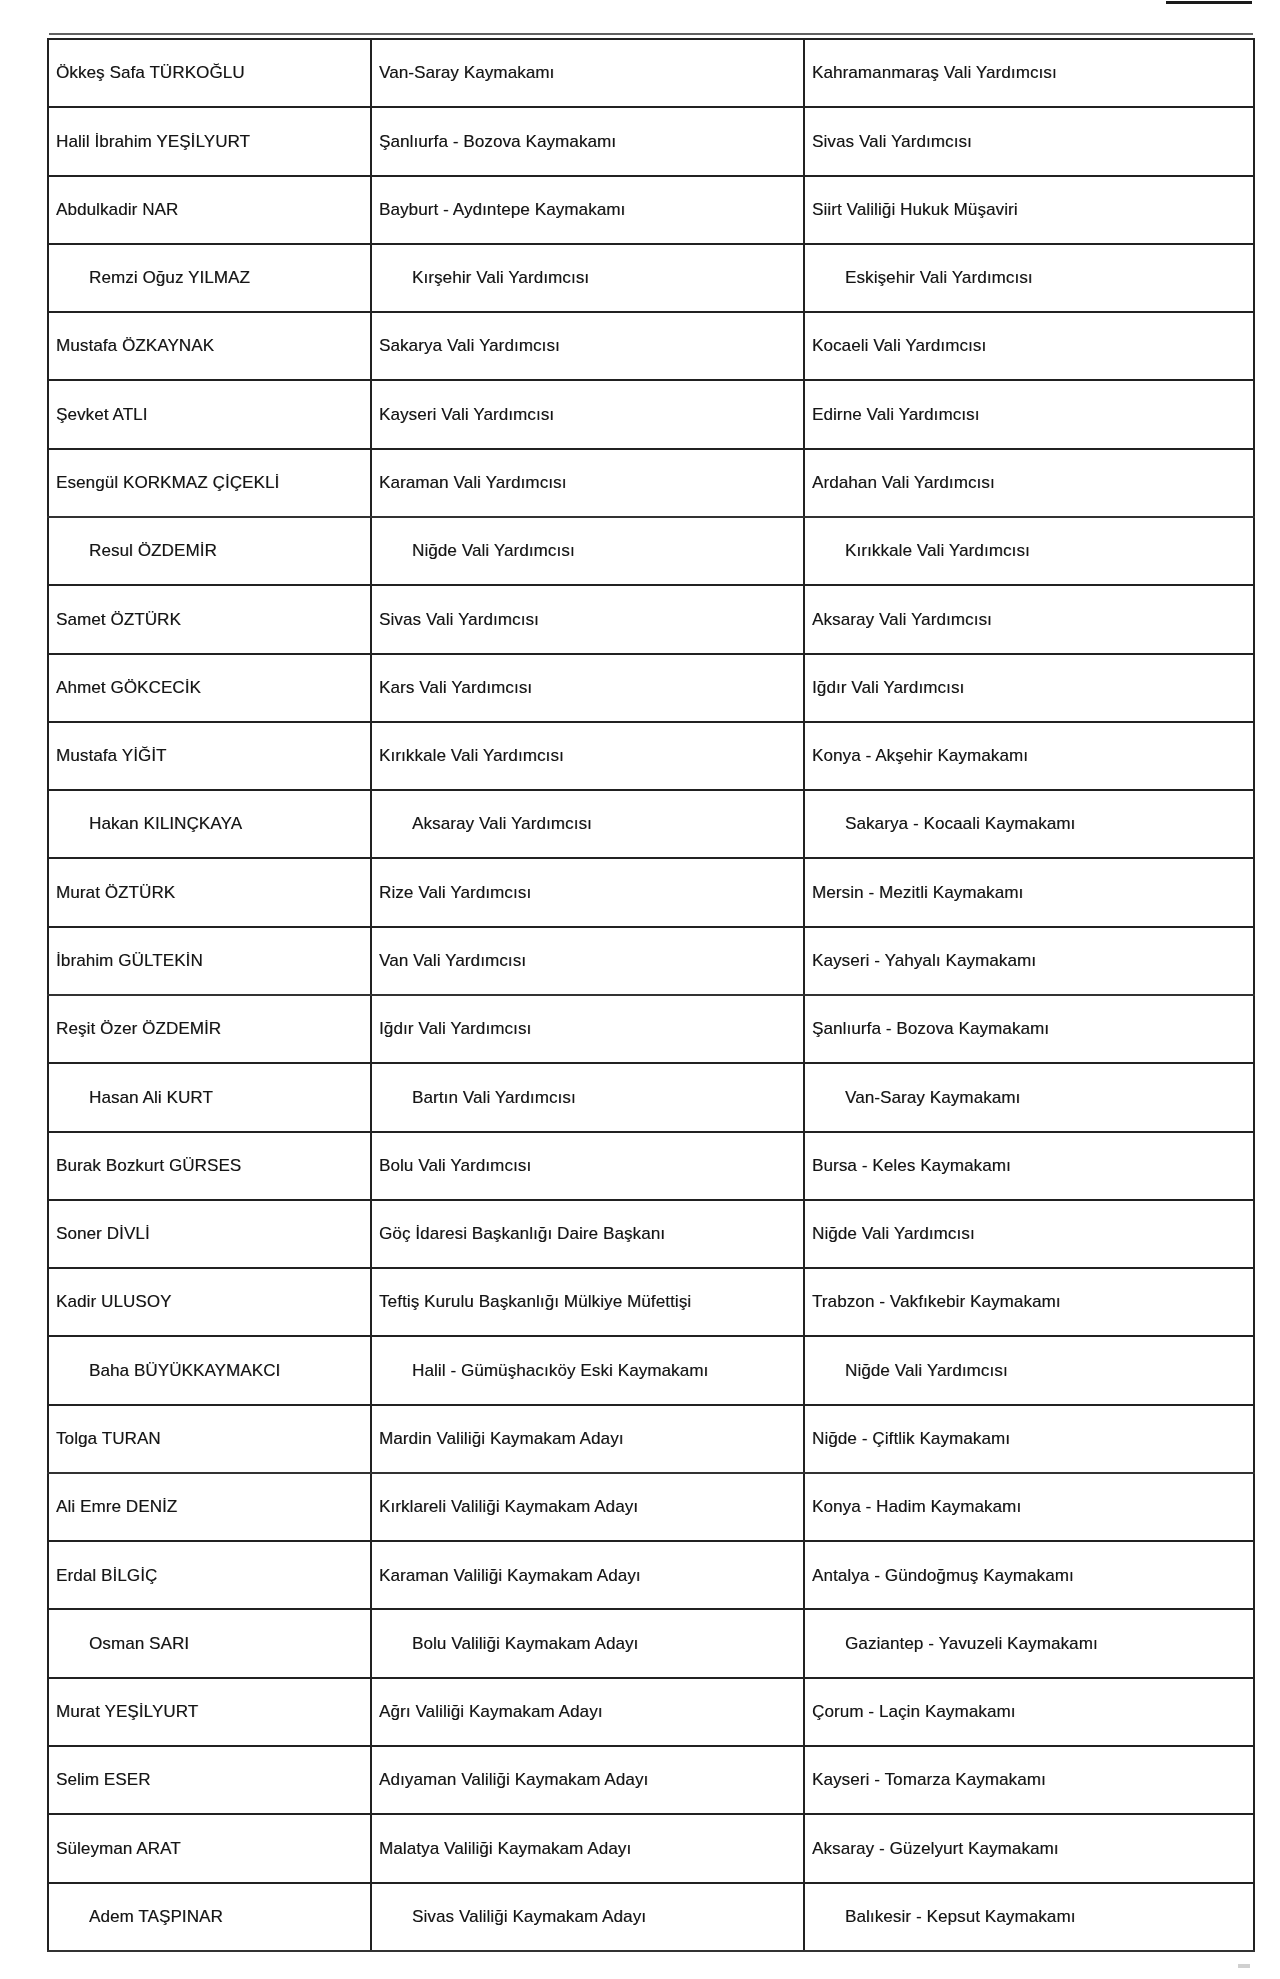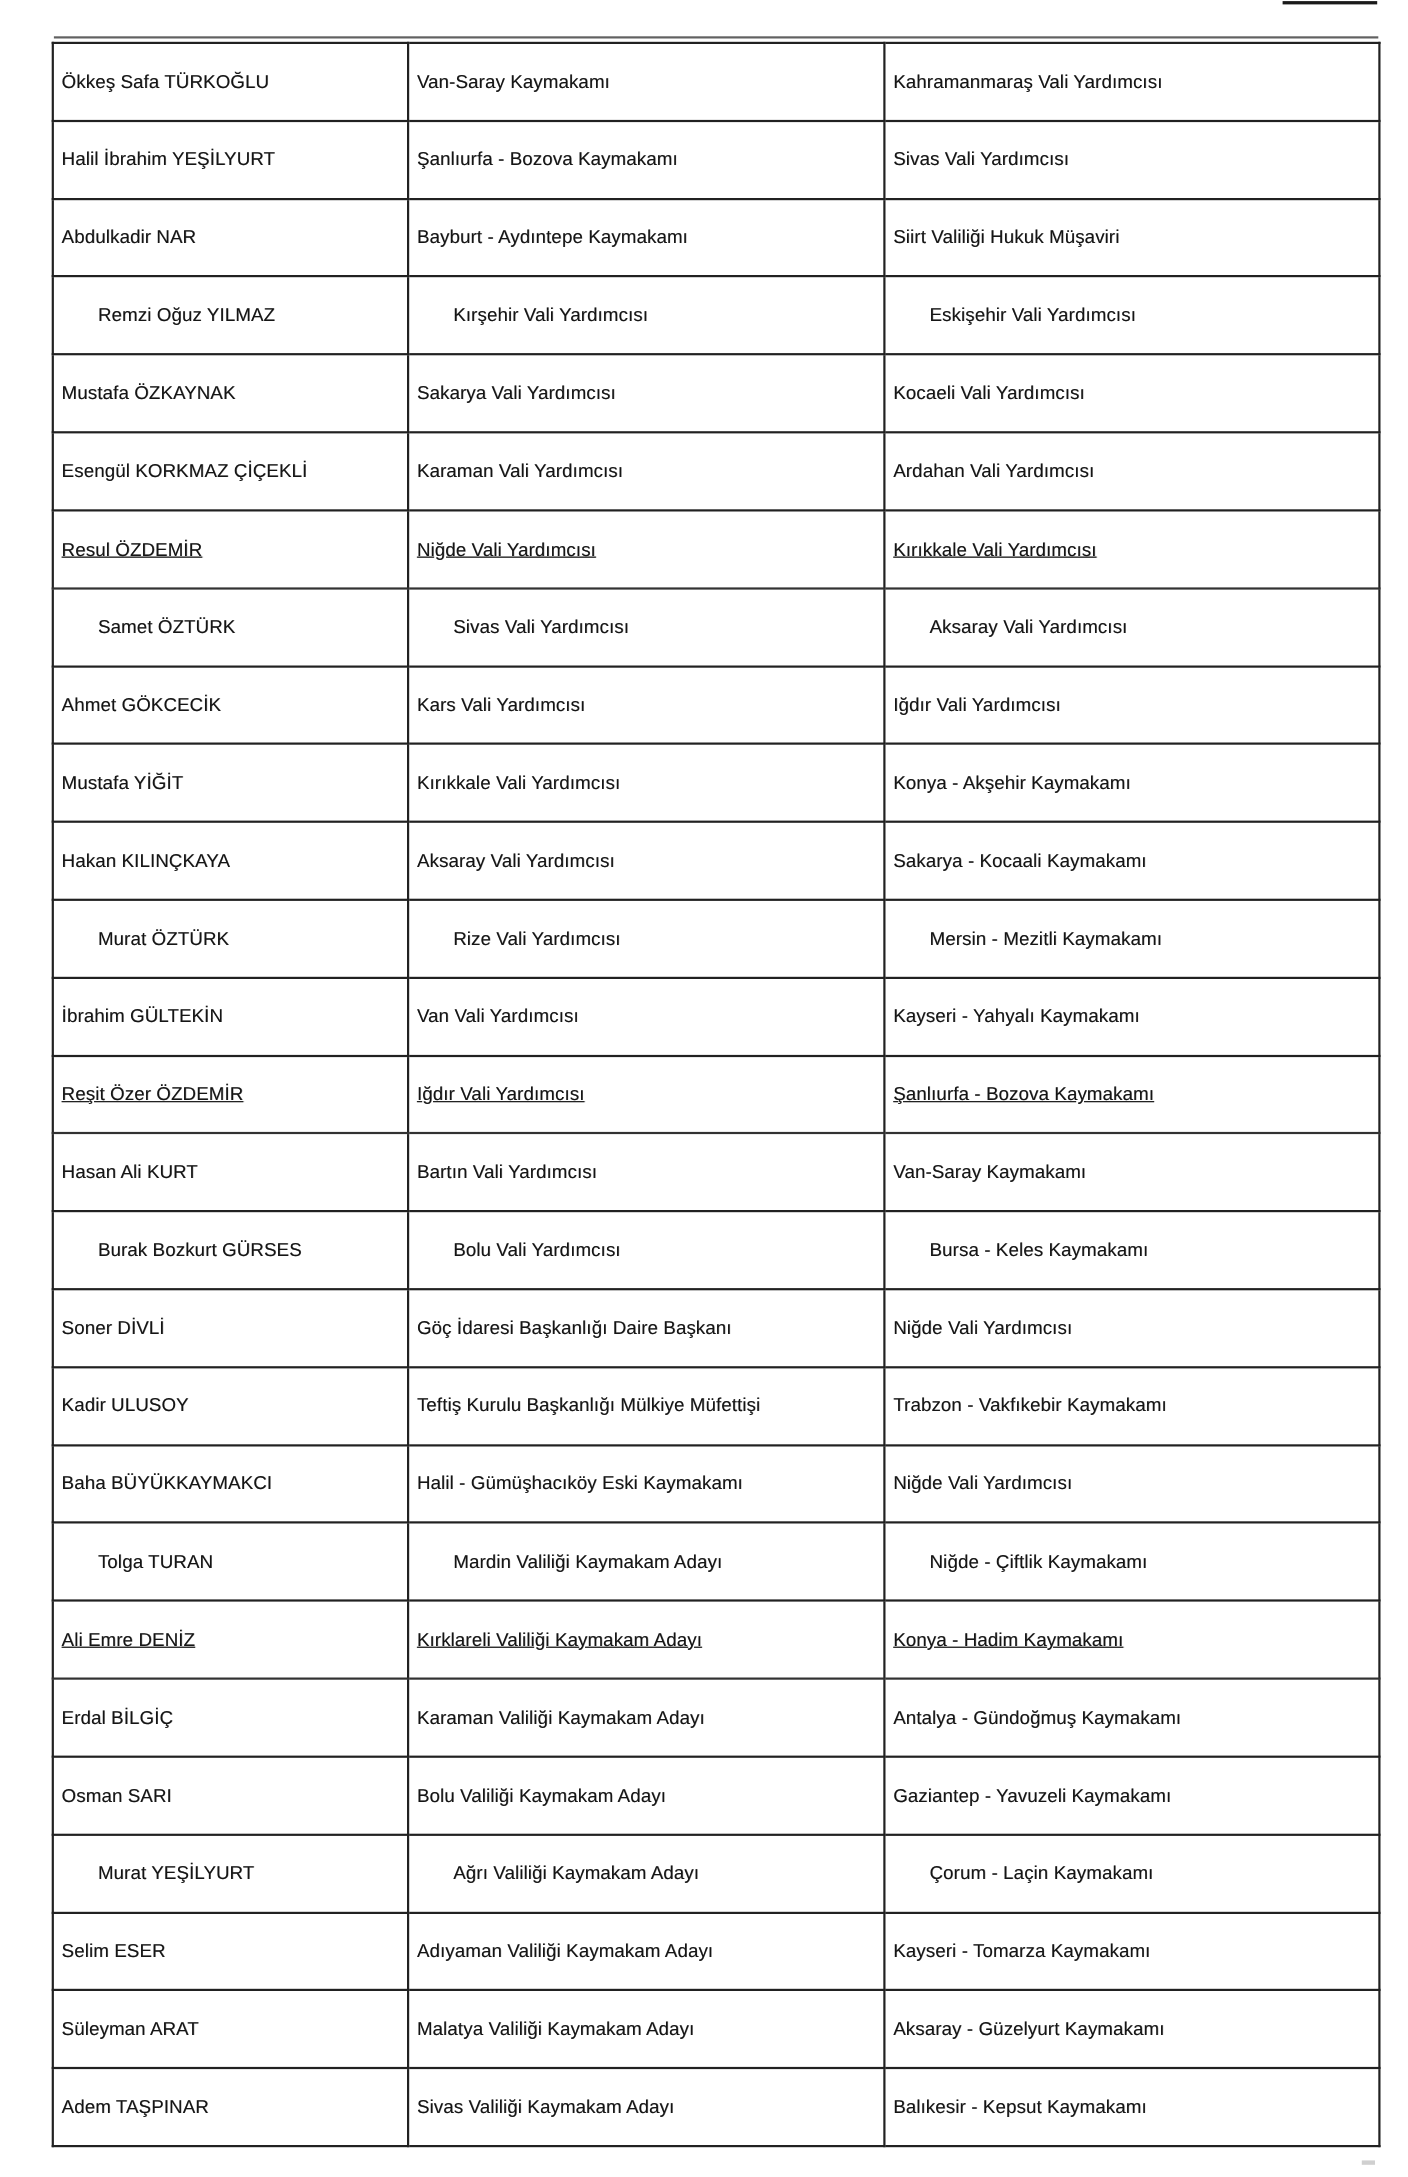--- a/index.html
+++ b/index.html
@@ -65,21 +65,21 @@
     line-height: 1.15;
     color: #151515;
     letter-spacing: 0.1px;
     white-space: nowrap;
     overflow: hidden;
     
     text-shadow: 0.4px 0 0 rgba(20, 20, 20, 0.45);
   }
   
   table.appointments tr:nth-child(4n) td { border-top-color: #2f2f2f; padding-left: 40px; }
-  table.appointments tr:nth-child(7n) td { border-bottom-color: #323232; text-decoration: underline; }
+  table.appointments tr:nth-child(7n) td { border-bottom-color: #323232; }
 </style>
 </head>
 <body>
 
 <div class="page">
   <div class="top-double-line"></div>
   <div class="mark-top-right"></div>
   <div class="speck"></div>
 
   <table class="appointments">
@@ -108,20 +108,25 @@
       <td>Remzi Oğuz YILMAZ</td>
       <td>Kırşehir Vali Yardımcısı</td>
       <td>Eskişehir Vali Yardımcısı</td>
     </tr>
         <tr>
       <td>Mustafa ÖZKAYNAK</td>
       <td>Sakarya Vali Yardımcısı</td>
       <td>Kocaeli Vali Yardımcısı</td>
     </tr>
         <tr>
+      <td>Şevket ATLI</td>
+      <td>Kayseri Vali Yardımcısı</td>
+      <td>Edirne Vali Yardımcısı</td>
+    </tr>
+        <tr>
       <td>Esengül KORKMAZ ÇİÇEKLİ</td>
       <td>Karaman Vali Yardımcısı</td>
       <td>Ardahan Vali Yardımcısı</td>
     </tr>
         <tr>
       <td>Resul ÖZDEMİR</td>
       <td>Niğde Vali Yardımcısı</td>
       <td>Kırıkkale Vali Yardımcısı</td>
     </tr>
         <tr>

